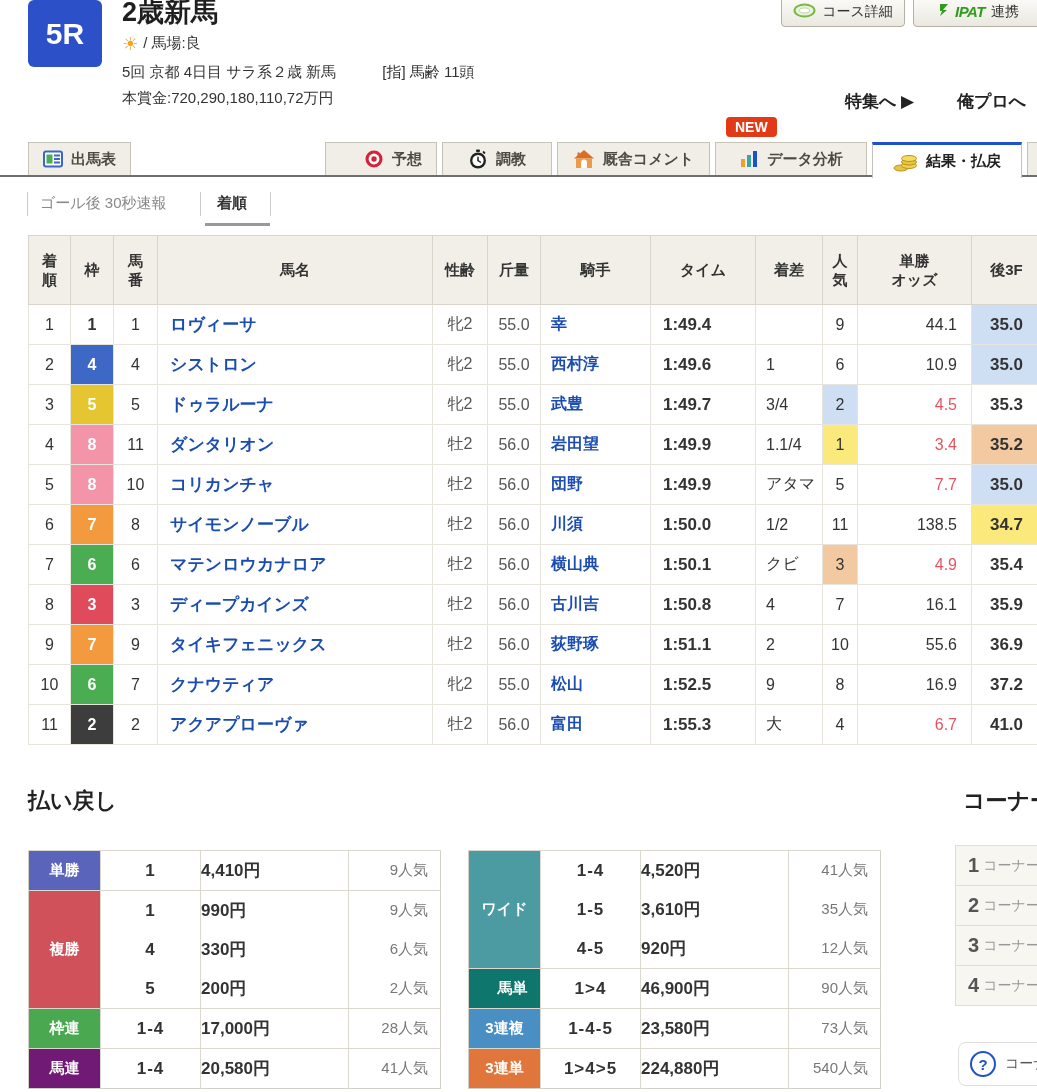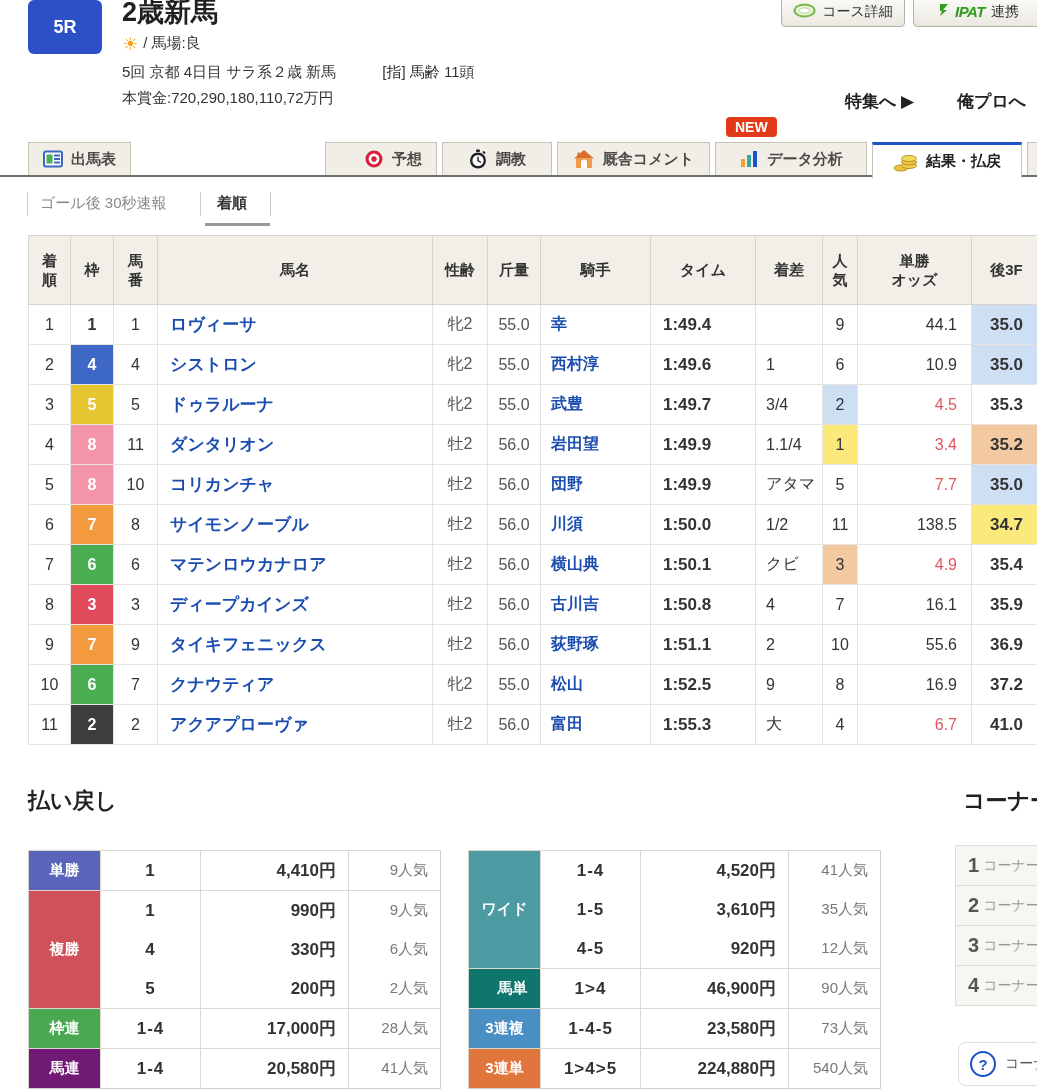--- a/index.html
+++ b/index.html
@@ -2,22 +2,22 @@
 <html><head>
 <meta charset="utf-8">
 <style>
   html,body{margin:0;padding:0}
   body{
     width:1037px;height:1092px;overflow:hidden;position:relative;background:#fff;
     font-family:"Liberation Sans","DejaVu Sans",sans-serif;color:#333;
   }
   .abs{position:absolute}
   
-  .race-badge{left:28px;top:0;width:74px;height:54px;background:#2b50c8;border-radius:6px;
-    color:#fff;font-size:18px;font-weight:bold;display:flex;align-items:center;justify-content:center}
+  .race-badge{left:28px;top:0;width:74px;height:67px;background:#2b50c8;border-radius:6px;
+    color:#fff;font-size:30px;font-weight:bold;display:flex;align-items:center;justify-content:center}
   .race-title{left:122px;top:-6px;font-size:27px;font-weight:bold;color:#1f1f1f;white-space:nowrap}
   .info1{left:122px;top:34px;font-size:15px;color:#333;white-space:nowrap;display:flex;align-items:center;gap:5px}
   .sun{color:#f5a320;font-size:18px;line-height:1}
   .info2{left:122px;top:63px;font-size:15px;color:#333;white-space:nowrap}
   .info2 .gap{display:inline-block;width:42px}
   .info3{left:122px;top:89px;font-size:15px;color:#333;white-space:nowrap}
   .topbtn{top:-4px;height:31px;box-sizing:border-box;border:1px solid #b5b1a6;border-radius:4px;
     background:linear-gradient(#fcfbf8,#eae8e0);display:flex;align-items:center;justify-content:center;
     gap:6px;font-size:14px;color:#333;cursor:pointer}
   .btn-course{left:781px;width:124px}
@@ -62,21 +62,21 @@
   .rt td.l3f{font-weight:bold;font-size:17px}
   .rt td.framecell{padding:0}
   .fbox{width:100%;height:39px;display:flex;align-items:center;justify-content:center;font-weight:bold;font-size:16px}
   
   .pay-title{left:28px;top:786px;font-size:22px;font-weight:bold;color:#222}
   .pt{position:absolute;top:850px;width:412px;border:1px solid #d2cfc6}
   .pt td{height:39px;font-size:16px;vertical-align:middle;background:#fff;border-left:1px solid #dbd8d0;padding:0}
   .pt tr.gfirst td{border-top:1px solid #dbd8d0}
   .pt td.plabel{color:#fff;font-weight:bold;text-align:center;font-size:15px;border-left:none}
   .pt td.comb{text-align:center;font-weight:bold;font-size:17px;color:#333;letter-spacing:1px}
-  .pt td.amt{text-align:right;padding-right:12px;font-weight:bold;font-size:17px;color:#333}
+  .pt td.amt{text-align:left;padding-right:12px;font-weight:bold;font-size:17px;color:#333}
   .pt td.ppop{text-align:right;padding-right:12px;color:#777;font-size:15px}
   .pt-left{left:28px}
   .pt-right{left:468px}
   
   .corner-head{left:963px;top:786px;font-size:22px;font-weight:bold;color:#222;white-space:nowrap}
   .corner-rows{left:955px;top:845px;width:170px}
   .crow{height:39px;border:1px solid #ddd;border-top:none;background:#f7f6f1;display:flex;
     align-items:center;padding-left:12px;box-sizing:content-box;white-space:nowrap}
   .crow:first-child{border-top:1px solid #ddd}
   .cnum{font-size:20px;font-weight:bold;color:#555;margin-right:4px}

